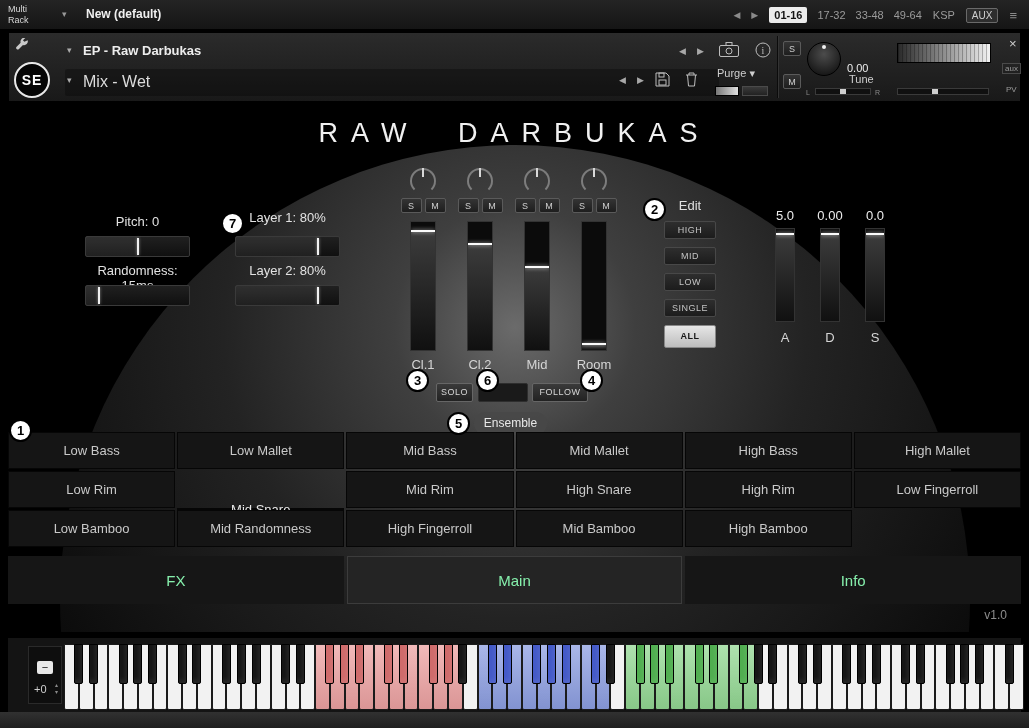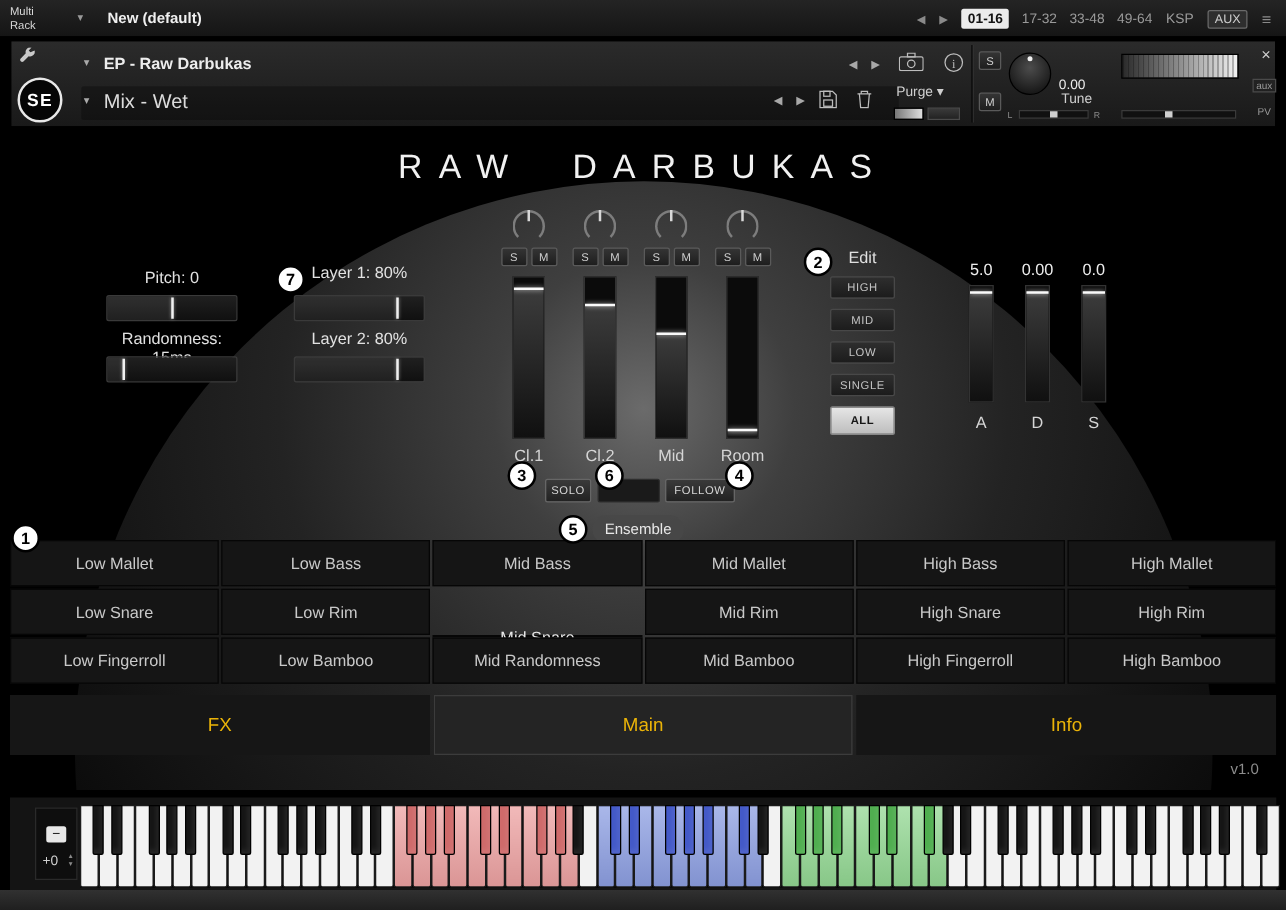--- a/index.html
+++ b/index.html
@@ -86,21 +86,21 @@
   .solo{left:428px;top:281px;width:37px;}
   .follow{left:524px;top:281px;width:56px;}
   .ghost{left:470px;top:281px;width:50px;background:#1a1a1a;border-color:#2e2e2e;}
   .ensemble{position:absolute;left:466px;top:310px;width:73px;height:23px;border-radius:12px;background:rgba(72,72,72,.92);color:#e8e8e8;font-size:12px;text-align:center;line-height:23px;}
 
   .grid{position:absolute;left:0;top:330px;width:1013px;display:grid;grid-template-columns:repeat(6,1fr);grid-auto-rows:37px;gap:2px;}
   .cell{background:#151515;border:1px solid #060606;color:#c9c9c9;font-size:13px;display:flex;align-items:center;justify-content:center;box-sizing:border-box;}
   .cell.sel{background:radial-gradient(ellipse at 50% 50%,#353535 0%,#1d1d1d 75%);color:#e9e9e9;margin-top:37px;}
 
   .tabs{position:absolute;left:0;top:454px;width:1013px;height:48px;display:flex;gap:3px;}
-  .tab{flex:1;background:#161616;color:#eab308;font-size:15px;display:flex;align-items:center;justify-content:center;}
+  .tab{flex:1;background:#161616;color:#86efac;font-size:15px;display:flex;align-items:center;justify-content:center;}
   .tab.sel{background:#242424;box-shadow:inset 0 0 0 1px #3c3c3c;}
   .version{position:absolute;right:14px;top:506px;font-size:12px;color:#8d8d8d;}
 
   .badge{position:absolute;width:23px;height:23px;border-radius:50%;background:#fff;border:2.5px solid #000;box-sizing:border-box;color:#000;font-size:13px;font-weight:bold;display:flex;align-items:center;justify-content:center;z-index:80;}
 
   
   .kbzone{position:absolute;left:8px;top:638px;width:1013px;height:74px;background:#141414;}
   .kb-widget{position:absolute;left:20px;top:8px;width:34px;height:58px;background:#0e0e0e;border:1px solid #2a2a2a;box-sizing:border-box;}
   .kb-minus{position:absolute;left:8px;top:14px;width:16px;height:13px;background:#e8e8e8;color:#111;font-size:11px;line-height:12px;text-align:center;border-radius:2px;}
   .kb-plus0{position:absolute;left:5px;top:36px;color:#d0d0d0;font-size:11px;}
@@ -320,37 +320,36 @@
           <div class="elabel">S</div>
         </div>
       </div>
 
     <div class="mbtn solo">SOLO</div>
     <div class="mbtn ghost"></div>
     <div class="mbtn follow">FOLLOW</div>
     <div class="ensemble">Ensemble</div>
 
     <div class="grid">
+        <div class="cell">Low Bass</div>
         <div class="cell">Low Mallet</div>
-        <div class="cell">Low Bass</div>
         <div class="cell">Mid Bass</div>
         <div class="cell">Mid Mallet</div>
         <div class="cell">High Bass</div>
         <div class="cell">High Mallet</div>
-        <div class="cell">Low Snare</div>
         <div class="cell">Low Rim</div>
         <div class="cell sel">Mid Snare</div>
         <div class="cell">Mid Rim</div>
         <div class="cell">High Snare</div>
         <div class="cell">High Rim</div>
         <div class="cell">Low Fingerroll</div>
         <div class="cell">Low Bamboo</div>
         <div class="cell">Mid Randomness</div>
+        <div class="cell">High Fingerroll</div>
         <div class="cell">Mid Bamboo</div>
-        <div class="cell">High Fingerroll</div>
         <div class="cell">High Bamboo</div>
       </div>
 
     <div class="tabs">
         <div class="tab">FX</div>
         <div class="tab sel">Main</div>
         <div class="tab">Info</div>
       </div>
     <div class="version">v1.0</div>
   </div>

